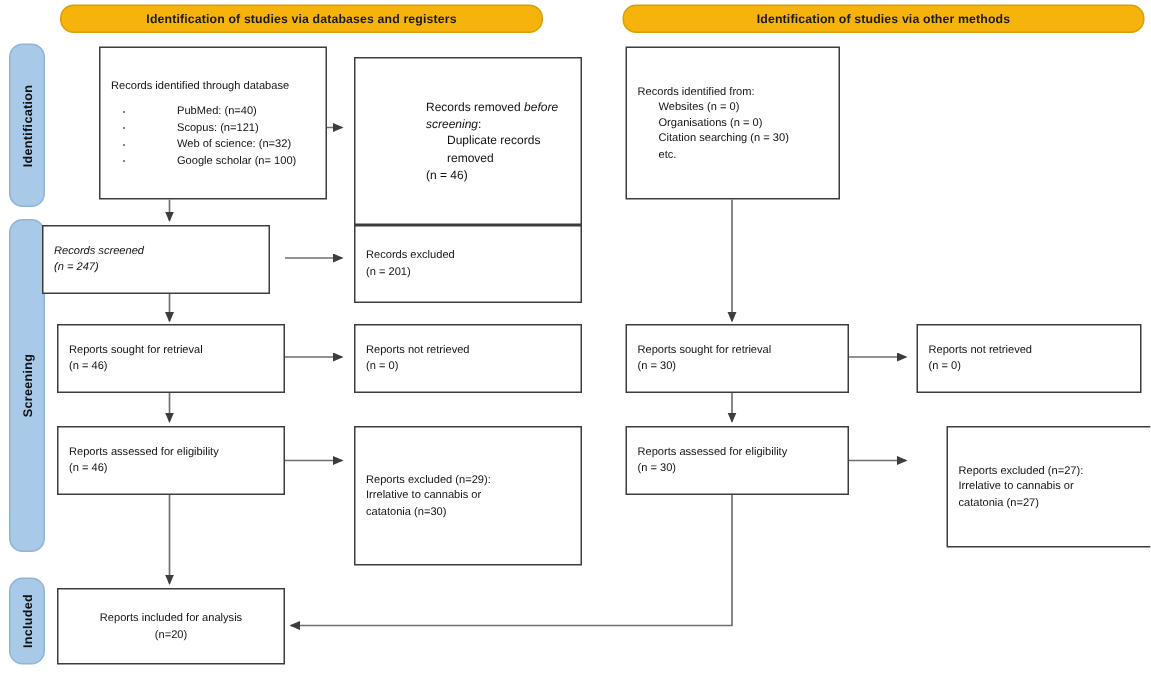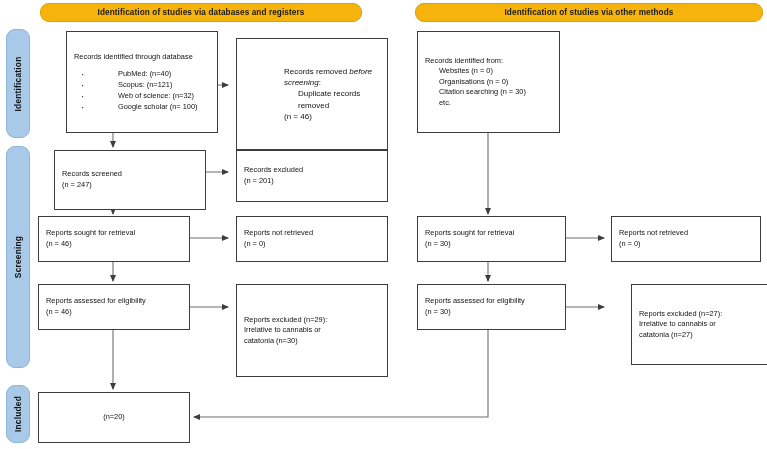--- a/index.html
+++ b/index.html
@@ -189,21 +189,21 @@
   <div class="node" style="left:417px; top:31px; width:143px; height:102px;">
     <div class="pad">
       <div>Records identified from:</div>
       <div class="sub">Websites (n = 0)</div>
       <div class="sub">Organisations (n = 0)</div>
       <div class="sub">Citation searching (n = 30)</div>
       <div class="sub">etc.</div>
     </div>
   </div>
 
-  <div class="node" style="left:54px; top:150px; width:152px; height:60px;">
+  <div class="node" style="left:28px; top:150px; width:152px; height:46px;font-style:italic;">
     <div class="pad">
       <div>Records screened</div>
       <div>(n = 247)</div>
     </div>
   </div>
 
   <div class="node" style="left:236px; top:150px; width:152px; height:52px;">
     <div class="pad">
       <div>Records excluded</div>
       <div>(n = 201)</div>
@@ -263,17 +263,18 @@
   <div class="node" style="left:611px; top:284px; width:150px; height:81px;margin-left:20px;">
     <div class="pad">
       <div>Reports excluded (n=27):</div>
       <div class="just">Irrelative to cannabis or</div>
       <div>catatonia (n=27)</div>
     </div>
   </div>
 
   <div class="node center" style="left:38px; top:392px; width:152px; height:51px;">
     <div class="pad">
+      <div>Reports included for analysis</div>
       <div>(n=20)</div>
     </div>
   </div>
 
 </div>
 
 </body></html>

